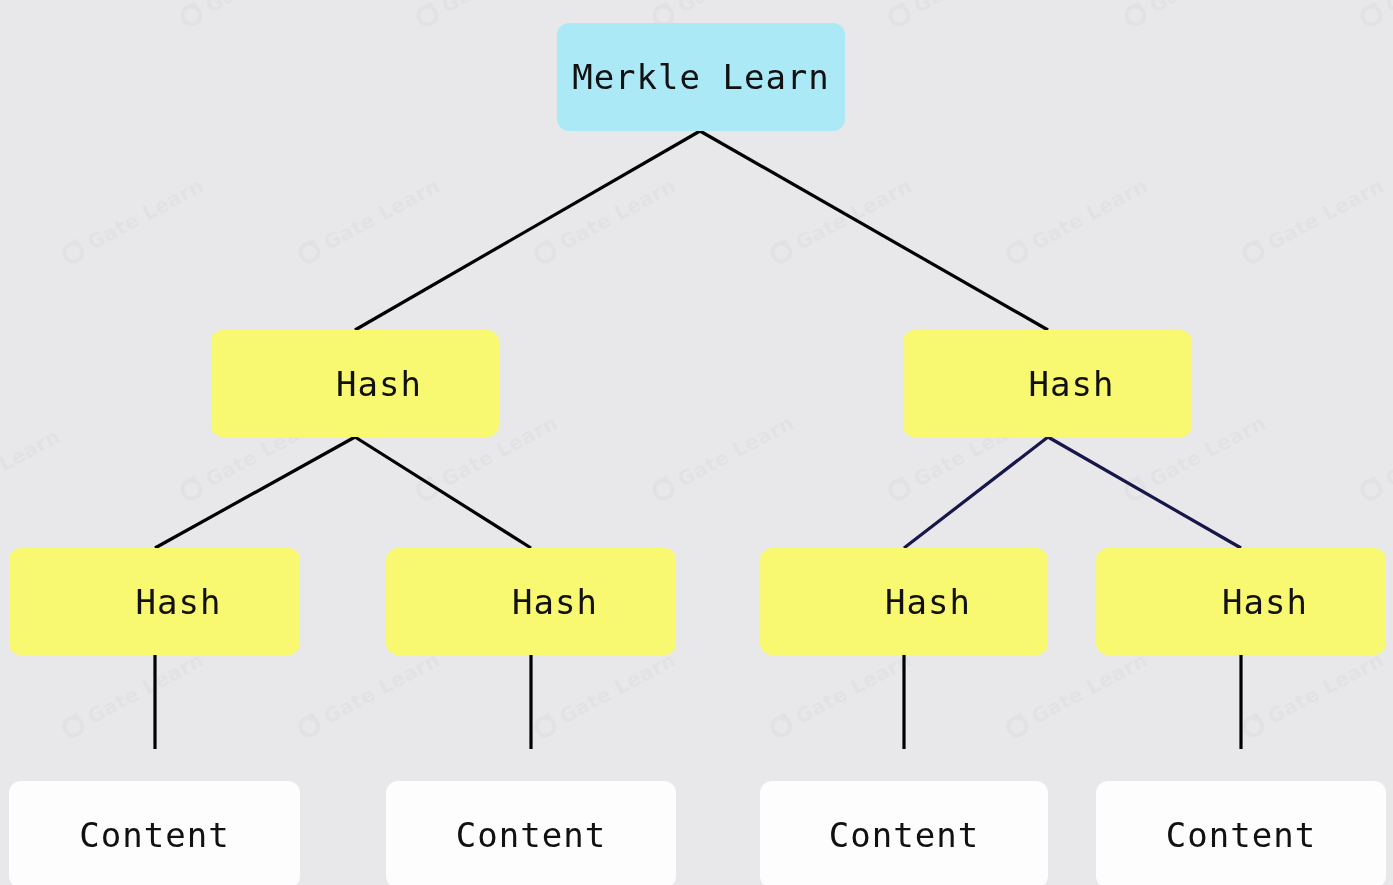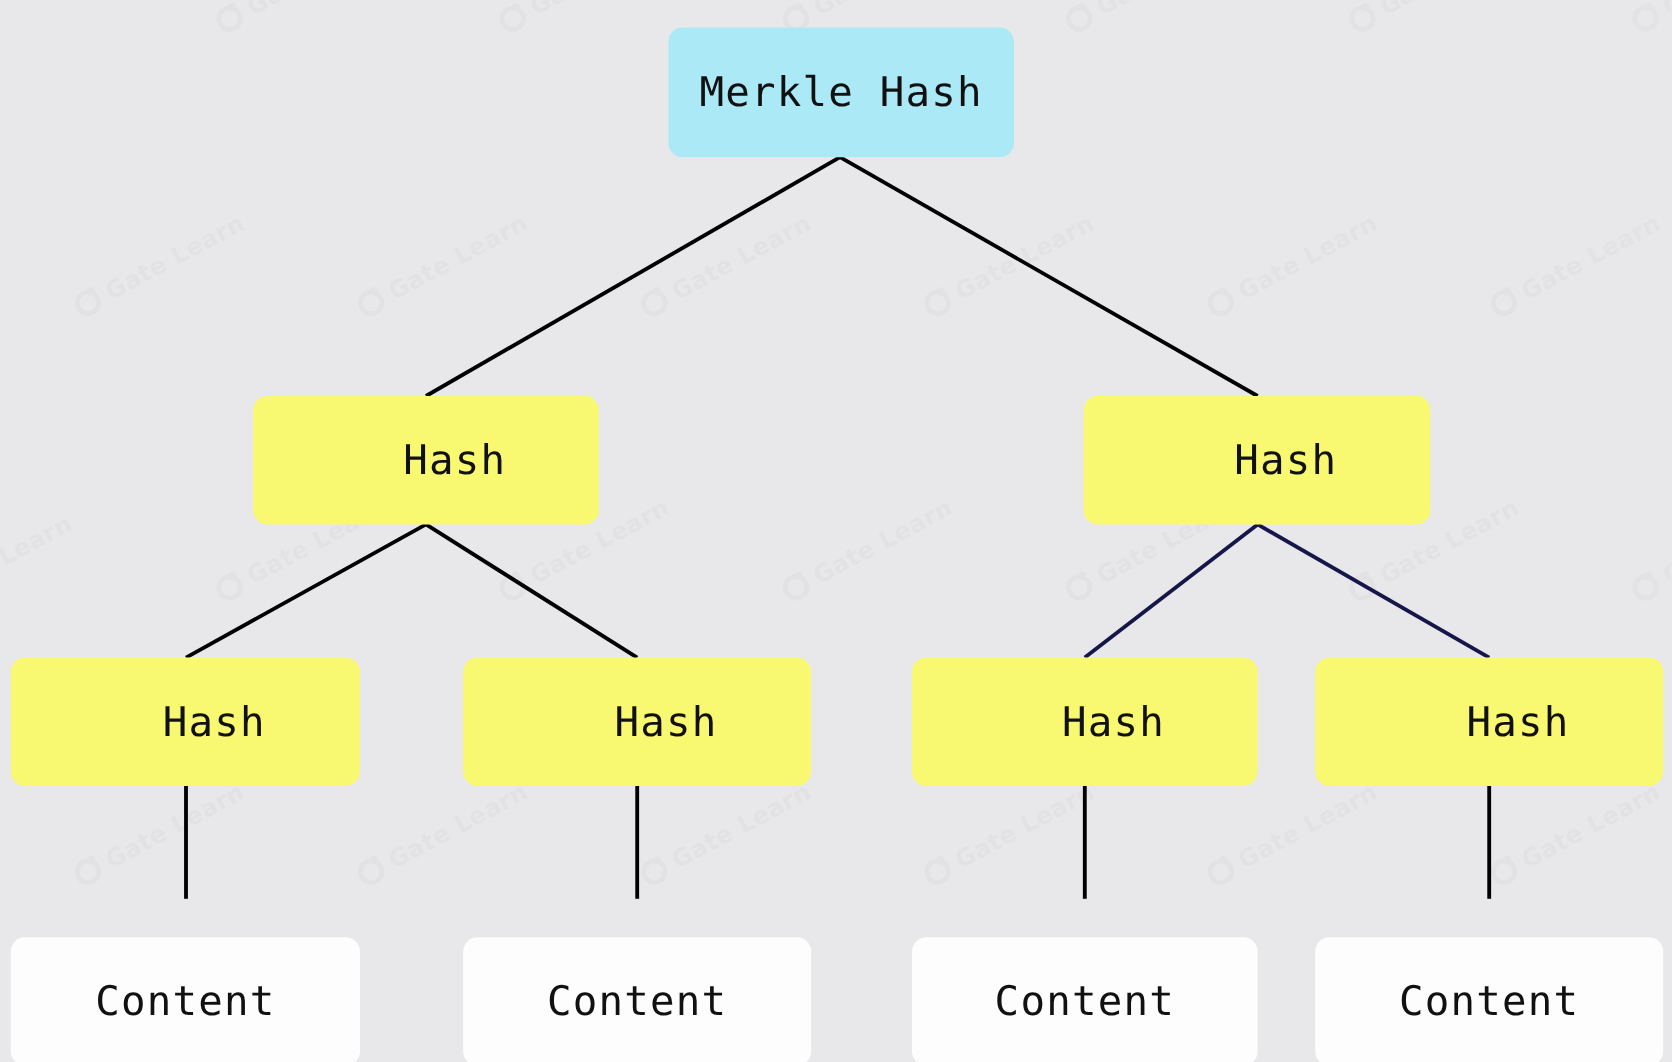--- a/index.html
+++ b/index.html
@@ -307,21 +307,21 @@
       <line x1="1048" y1="437" x2="904" y2="548" stroke="#16164a" stroke-width="3.2" stroke-linecap="butt"></line>
       <line x1="1048" y1="437" x2="1241" y2="548" stroke="#16164a" stroke-width="3.2" stroke-linecap="butt"></line>
       <line x1="155" y1="655" x2="155" y2="749" stroke="#000000" stroke-width="3.2" stroke-linecap="butt"></line>
       <line x1="531" y1="655" x2="531" y2="749" stroke="#000000" stroke-width="3.2" stroke-linecap="butt"></line>
       <line x1="904" y1="655" x2="904" y2="749" stroke="#000000" stroke-width="3.2" stroke-linecap="butt"></line>
       <line x1="1241" y1="655" x2="1241" y2="749" stroke="#000000" stroke-width="3.2" stroke-linecap="butt"></line>
     </svg>
 
   <div id="nodes">
       <div class="node root" style="left: 557px; top: 23px; width: 288px; height: 108px;">
-        <span>Merkle Hash</span>
+        <span>Merkle Learn</span>
       </div>
       <div class="node hash" style="left: 211px; top: 330px; width: 288px; height: 107px;">
         <span>Hash</span>
       </div>
       <div class="node hash" style="left: 903px; top: 330px; width: 289px; height: 107px;">
         <span>Hash</span>
       </div>
       <div class="node hash" style="left: 9px; top: 548px; width: 291px; height: 107px;">
         <span>Hash</span>
       </div>

